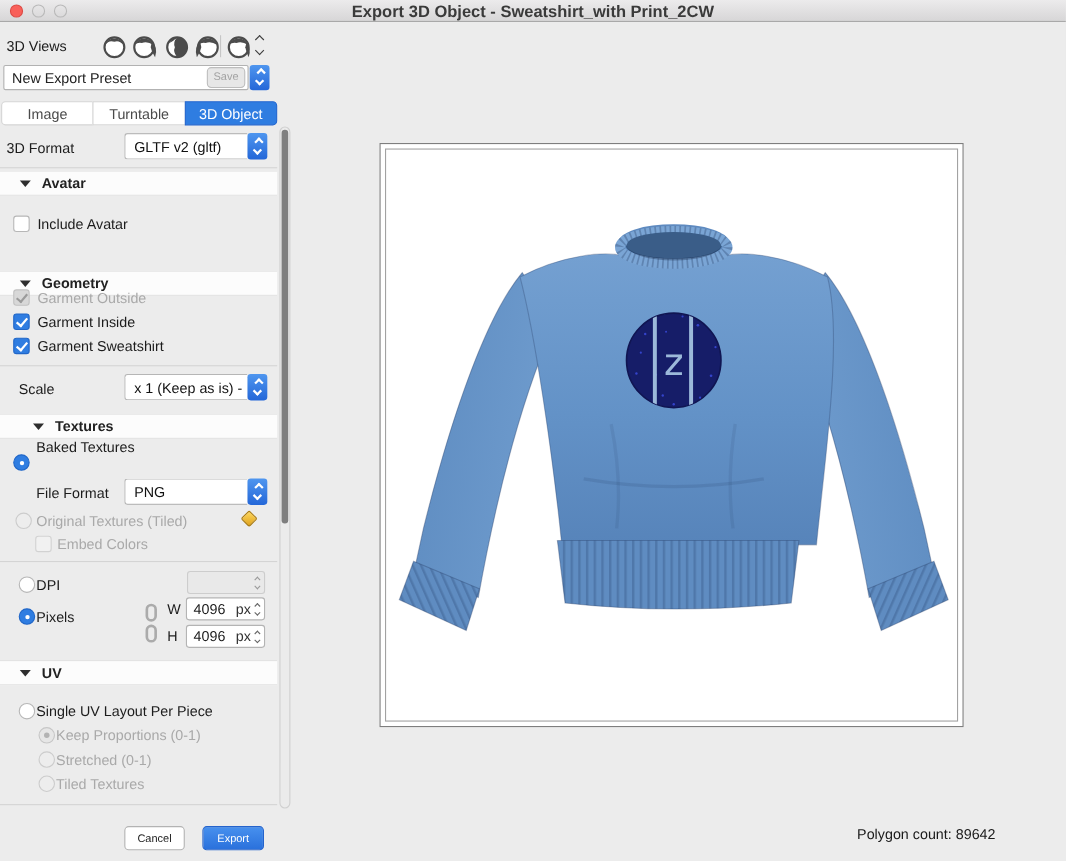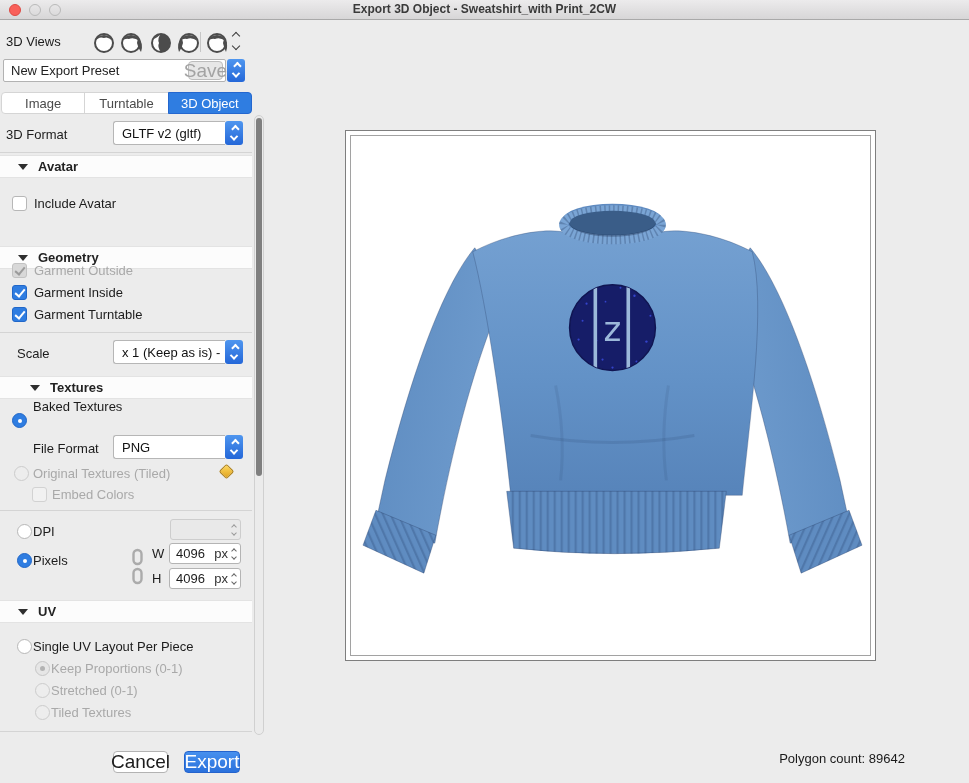--- a/index.html
+++ b/index.html
@@ -10,21 +10,21 @@
     font-size:13px; color:#1c1c1c;
   }
   
   .titlebar {
     position:absolute; top:0; left:0; width:969px; height:20px;
     background:linear-gradient(#ecebec,#d7d6d7);
     border-bottom:1px solid #a9a9a9;
   }
   .titlebar .title {
     position:absolute; left:0; right:0; top:2px; text-align:center;
-    font-size:12px; font-weight:600; color:#3a3a3a;
+    font-size:15px; font-weight:600; color:#3a3a3a;
   }
   .tl { position:absolute; top:4px; width:12px; height:12px; border-radius:50%; }
   .tl.red { left:9px; background:#f9605a; border:1px solid #dd4a44; }
   .tl.dim { background:transparent; border:1px solid #b9b9b9; }
   
   .lbl { position:absolute; font-size:13px; color:#1c1c1c; white-space:nowrap; }
   .lbl.dis { color:#a9a9a9; }
   .hr { position:absolute; left:0; width:252px; height:1px; background:#d4d4d4; }
   .sect {
     position:absolute; left:0; width:252px; height:23px; background:#fcfcfc;
@@ -73,21 +73,21 @@
   .gchvd { border-width:0 1.5px 1.5px 0; transform:rotate(45deg); }
   .spinfield {
     position:absolute; height:21px; background:#fff; border:1px solid #b4b4b4; border-radius:3px;
     display:flex; align-items:center; font-size:13px;
   }
   .spinfield.dis { background:#e9e9e9; border-color:#cdcdcd; }
   .spinfield .val { flex:1; padding-left:6px; }
   .spinfield .unit { color:#333; margin-right:4px; }
   .spinfield .arrows { display:flex; flex-direction:column; gap:2px; margin-right:4px; }
   .btn {
-    position:absolute; height:22px; border-radius:4px; font-size:19px;
+    position:absolute; height:22px; border-radius:4px; font-size:10px;
     display:flex; align-items:center; justify-content:center;
   }
   .btn.plain { background:#fff; border:1px solid #b3b3b3; color:#1c1c1c; }
   .btn.blue { background:linear-gradient(#4790ee,#2a71dc); color:#fff; border:1px solid #2463cc; }
   .btn.disabled { background:#e7e7e7; border:1px solid #bdbdbd; color:#a3a3a3; border-radius:4px; }
   
   .tabs { position:absolute; top:92px; left:1px; width:251px; height:22px; display:flex; }
   .tab {
     flex:1; background:#fff; border:1px solid #d5d5d5; margin-left:-1px;
     display:flex; align-items:center; justify-content:center; font-size:13px; color:#4a4a4a;
@@ -195,21 +195,21 @@
 
 <div class="sect" style="top:226px;margin-top:20px;">
   <span class="tri"></span>
   <span>Geometry</span>
 </div>
 <div class="cb dchecked" style="left:12px; top:263px;"></div>
 <div class="lbl dis" style="left:34px; top:263px;">Garment Outside</div>
 <div class="cb checked" style="left:12px; top:285px;"></div>
 <div class="lbl" style="left:34px; top:285px;text-align:right;">Garment Inside</div>
 <div class="cb checked" style="left:12px; top:307px;"></div>
-<div class="lbl" style="left:34px; top:307px;">Garment Turntable</div>
+<div class="lbl" style="left:34px; top:307px;">Garment Sweatshirt</div>
 <div class="hr" style="top:332px;"></div>
 <div class="lbl" style="left:17px; top:346px;">Scale</div>
 <div class="dropwrap" style="left:113px; top:340px; width:130px;">
   <div class="dropbox" style="width:112px;">x 1 (Keep as is) - …</div>
   <div class="stepper" style="right:0;">
       <span class="chvu"></span>
       <span class="chvd"></span>
     </div>
 </div>
 

